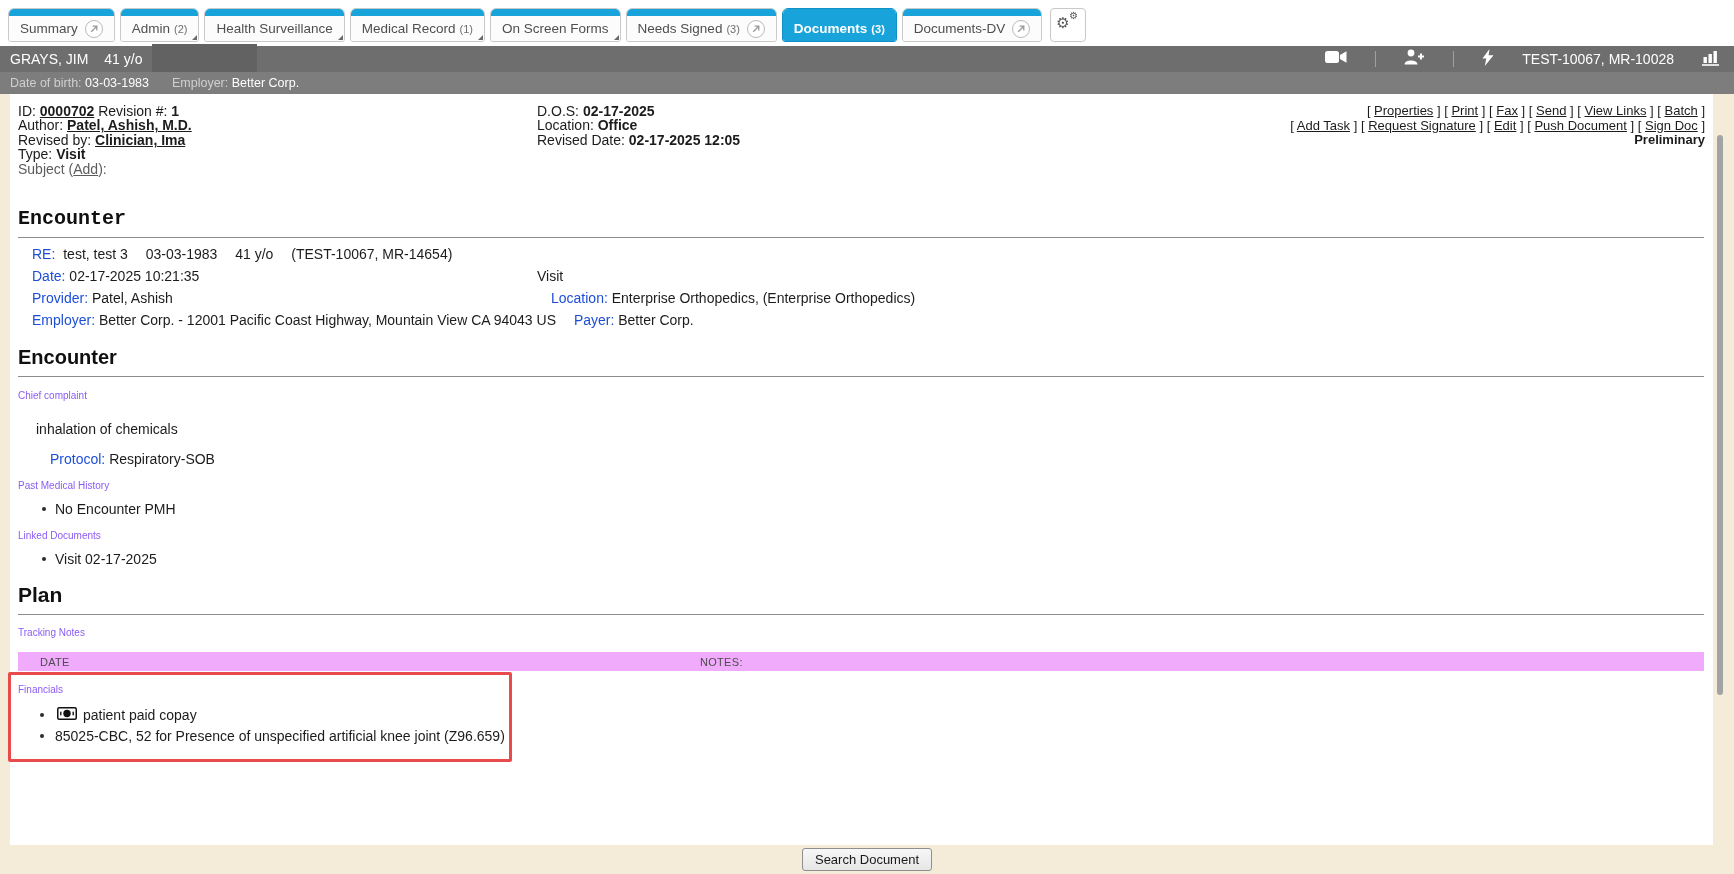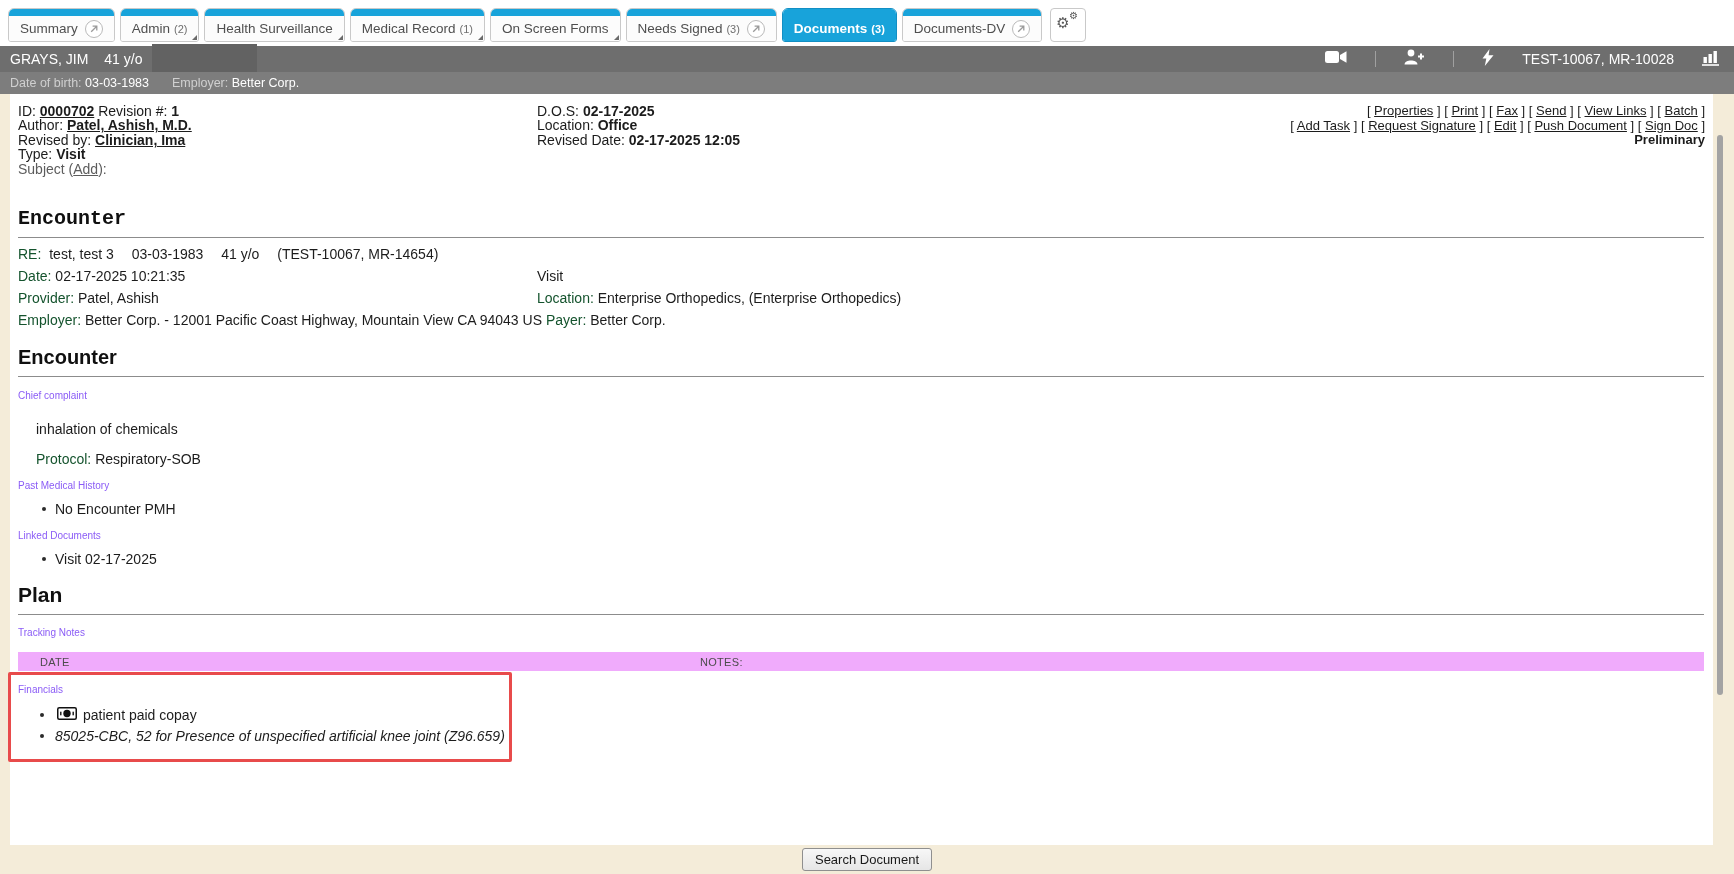--- a/index.html
+++ b/index.html
@@ -47,21 +47,21 @@
   .strip-left  { position:absolute; left:0; top:94px; width:10px; height:751px; background:#f4ecd9; }
   .strip-right { position:absolute; right:0; top:94px; width:21px; height:751px; background:#f4ecd9; }
   .scroll-thumb { position:absolute; left:4px; top:41px; width:6px; height:560px; background:#a3a3a3; border-radius:3px; }
   .footer { position:absolute; left:0; top:845px; width:1734px; height:29px; background:#f4ecd9;
     display:flex; align-items:center; justify-content:center; }
   .search-btn { font-family:inherit; font-size:13px; color:#1a1a1a; padding:3px 12px;
     background:linear-gradient(#f7f7f7,#e6e6e6); border:1px solid #8f8f8f; border-radius:3px; cursor:pointer; }
   
   .page { position:absolute; left:10px; top:94px; width:1703px; height:751px; background:#fff; }
   .line { position:absolute; font-size:14px; color:#1c1c1c; white-space:nowrap; }
-  .lb { color:#14532d; }
+  .lb { color:#1d4ed8;margin-left:14px; }
   .b  { font-weight:bold; }
   .lk { font-weight:bold; text-decoration:underline; color:#1c1c1c; cursor:pointer; }
   .lk2 { text-decoration:underline; color:#1c1c1c; cursor:pointer; }
   .actions { position:absolute; right:8px; top:10px; text-align:right; font-size:13px; line-height:14.5px; color:#1c1c1c; }
   .status { font-weight:bold; }
   .h1 { position:absolute; font-size:20px; font-weight:bold; color:#101010; white-space:nowrap; }
   .rule { position:absolute; left:8px; right:9px; border-top:1px solid #8c8c8c; height:0; }
   .h2 { position:absolute; font-size:10px; font-weight:normal; color:#8b5cf6; white-space:nowrap; }
   .dot { position:absolute; width:4px; height:4px; border-radius:50%; background:#2b2b2b; }
   .thead { position:absolute; left:8px; right:9px; height:19px; background:#f0abfc; }
@@ -312,19 +312,19 @@
   <span class="banknote" style="left:47px; top:612px; position:absolute;">
     <svg width="20" height="13" viewBox="0 0 20 13">
         <rect x="0.75" y="0.75" width="18.5" height="11.5" rx="1.5" fill="none" stroke="#111" stroke-width="1.5"></rect>
         <circle cx="10" cy="6.5" r="3.7" fill="#111"></circle>
         <rect x="3.1" y="4.7" width="1.4" height="3.6" fill="#111"></rect>
         <rect x="15.5" y="4.7" width="1.4" height="3.6" fill="#111"></rect>
       </svg>
   </span>
   <div class="line" style="left:73px; top:613px;">patient paid copay</div>
   <div class="dot" style="left:30px; top:640px;"></div>
-  <div class="line" style="left:45px; top:634px;font-style:italic;">85025-CBC, 52 for Presence of unspecified artificial knee joint (Z96.659)</div>
+  <div class="line" style="left:45px; top:634px;">85025-CBC, 52 for Presence of unspecified artificial knee joint (Z96.659)</div>
   <div class="redbox"></div>
 </div>
 
 <div class="footer">
   <button class="search-btn">Search Document</button>
 </div>
 
 </body></html>

